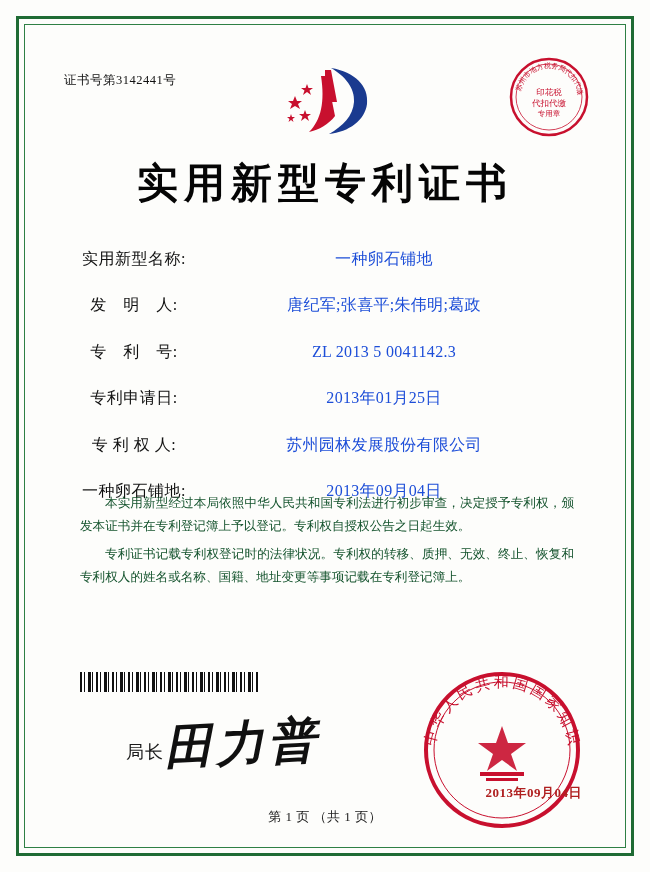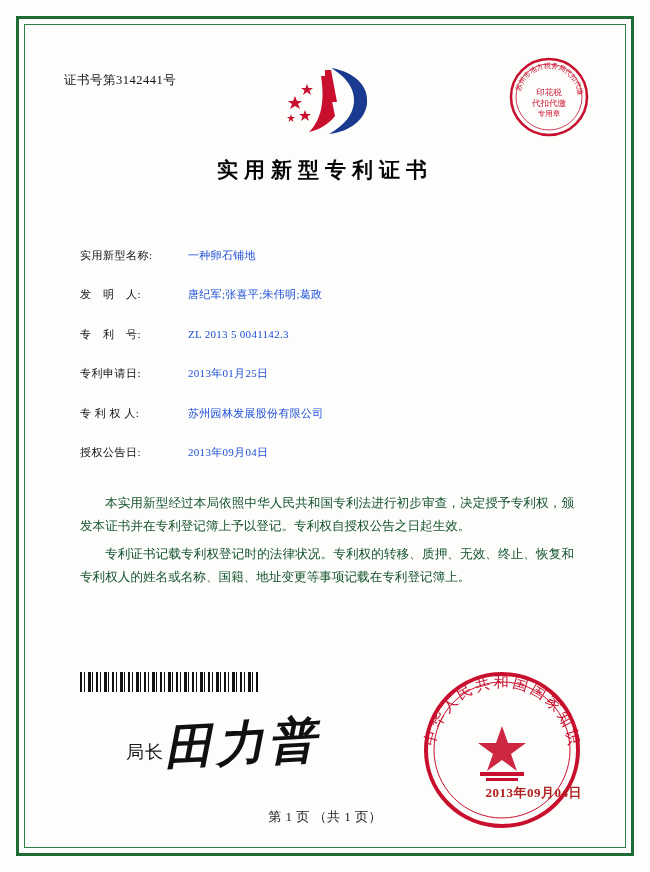--- a/index.html
+++ b/index.html
@@ -75,39 +75,40 @@
     height: 86px;
   }
   .seal-top svg { display: block; }
   
   .doc-title {
     position: absolute;
     left: 0;
     right: 0;
     top: 116px;
     text-align: center;
-    font-size: 21px;
+    font-size: 41px;
     font-weight: bold;
     letter-spacing: 6px;
     color: #050505;
     font-family: "DejaVu Serif", "Liberation Serif", serif;
   }
   
   .fields {
     position: absolute;
     left: 40px;
     right: 30px;
     top: 208px;
   }
   .field-row {
     display: flex;
     align-items: baseline;
     margin-bottom: 24px;
-    font-size: 11px;
+    font-size: 16px;
     line-height: 1.4;
+    text-align: center;
   }
   .field-label {
     width: 108px;
     flex: 0 0 108px;
     letter-spacing: 0.5px;
     color: #111;
   }
   .field-value {
     flex: 1;
     color: #1d4ed8;
@@ -256,21 +257,21 @@
       </div>
       <div class="field-row">
         <div class="field-label">专利申请日:</div>
         <div class="field-value">2013年01月25日</div>
       </div>
       <div class="field-row">
         <div class="field-label">专 利 权 人:</div>
         <div class="field-value">苏州园林发展股份有限公司</div>
       </div>
       <div class="field-row">
-        <div class="field-label">授权公告日:</div>
+        <div class="field-label">一种卵石铺地:</div>
         <div class="field-value">2013年09月04日</div>
       </div>
     </div>
 
     <div class="paragraphs">
       <p>本实用新型经过本局依照中华人民共和国专利法进行初步审查，决定授予专利权，颁发本证书并在专利登记簿上予以登记。专利权自授权公告之日起生效。</p>
       <p>专利证书记载专利权登记时的法律状况。专利权的转移、质押、无效、终止、恢复和专利权人的姓名或名称、国籍、地址变更等事项记载在专利登记簿上。</p>
     </div>
 
     <div class="barcode"></div>

